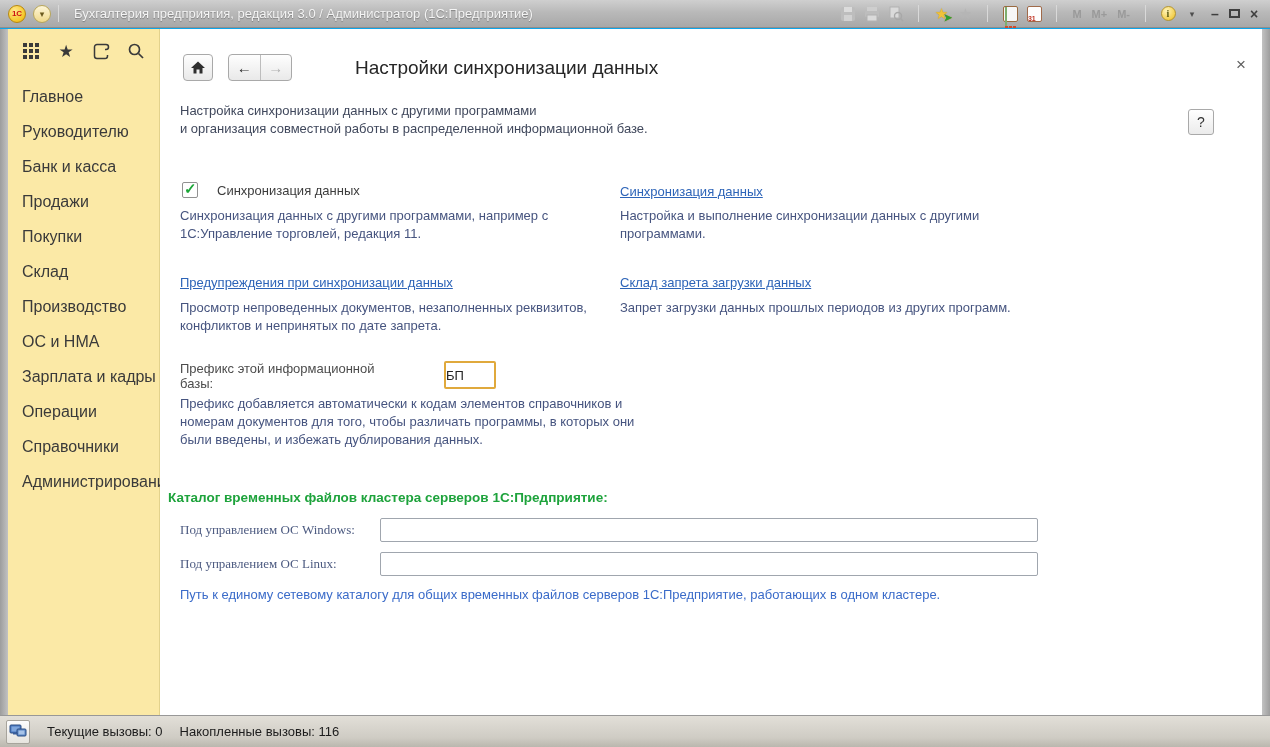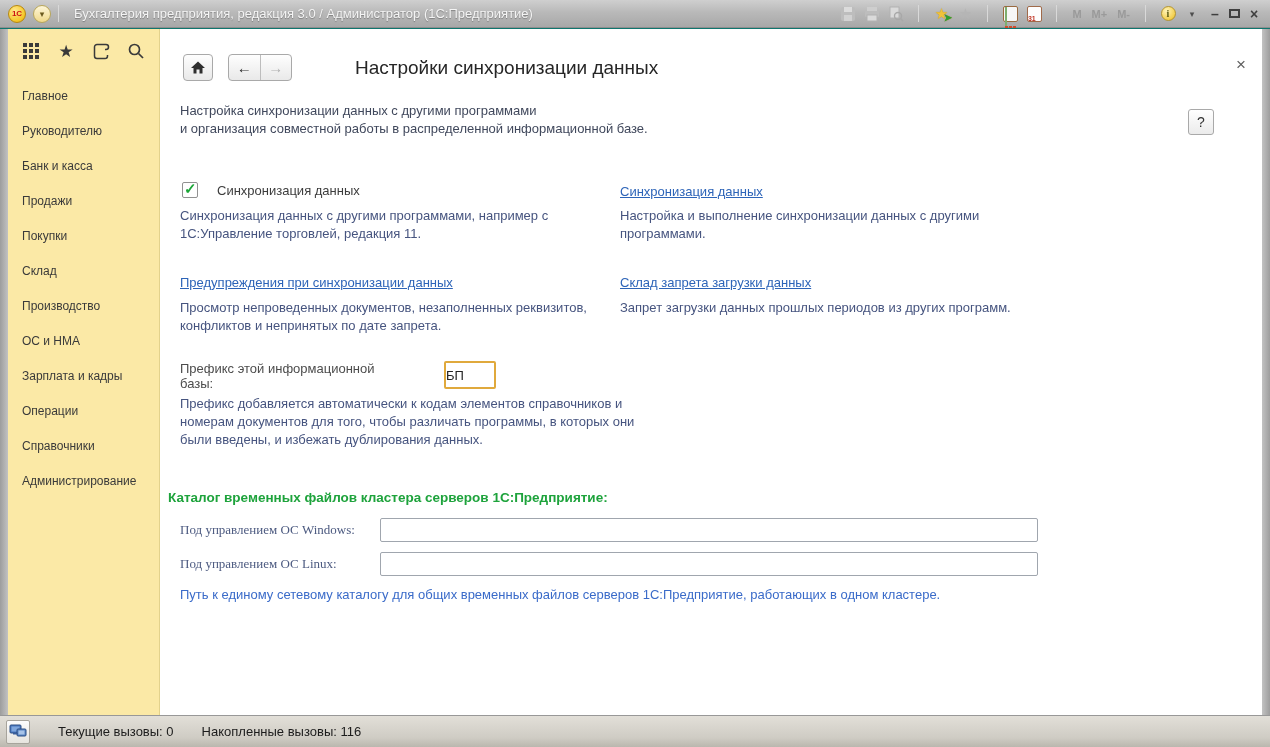--- a/index.html
+++ b/index.html
@@ -1,19 +1,19 @@
 <!DOCTYPE html>
 <html lang="ru"><head>
 <meta charset="utf-8">
 <style>
   * { margin:0; padding:0; box-sizing:border-box; }
   html,body { width:1270px; height:747px; }
   body { font-family:"Liberation Sans", sans-serif; background:#8f8f8f; }
 
-  .window { position:relative; width:1270px; height:747px; background:#0f766e; overflow:hidden; }
+  .window { position:relative; width:1270px; height:747px; background:#0ea5e9; overflow:hidden; }
 
   
   .titlebar {
     height:28px; display:flex; align-items:center; padding:0 8px;
     background:linear-gradient(#cfcfcf,#b9b9b9 45%,#a8a8a8);
     border-bottom:1px solid #8e8e8e;
   }
   .logo-1c {
     width:18px; height:18px; border-radius:50%;
     background:radial-gradient(circle at 35% 30%, #ffe98c, #f4c526 70%, #d19a12);
@@ -50,21 +50,21 @@
   .main { position:absolute; top:29px; left:0; right:0; bottom:32px; display:flex; }
   .frame-strip { width:8px; background:linear-gradient(90deg,#9d9d9d,#c2c2c2); }
   .frame-strip.right { background:linear-gradient(90deg,#c2c2c2,#9d9d9d); }
 
   
   .sidebar { width:152px; background:#fbe9a6; border-right:1px solid #e3d28c; display:flex; flex-direction:column; }
   .sb-icons { height:44px; display:flex; align-items:center; padding:0 12px; justify-content:space-between; }
   .sb-ic { width:22px; height:22px; display:flex; align-items:center; justify-content:center; cursor:pointer; color:#3d3d3d; }
   .sb-ic .star-glyph { font-size:17px; line-height:1; color:#3a3a3a; }
   .sb-list { padding-top:6px; }
-  .sb-item { height:35px; line-height:35px; padding-left:14px; font-size:12px; color:#3a3a3a; cursor:pointer; white-space:nowrap; }
+  .sb-item { height:35px; line-height:35px; padding-left:14px; font-size:16px; color:#3a3a3a; cursor:pointer; white-space:nowrap; }
 
   
   .content { flex:1; background:#ffffff; position:relative; font-size:13px; }
 
   .nav-btn {
     position:absolute; height:27px; border:1px solid #a9a9a9; border-radius:4px;
     background:linear-gradient(#fefefe,#e9e9e9); display:flex; align-items:center; justify-content:center; cursor:pointer;
   }
   .btn-home { left:23px; top:25px; width:30px; }
   .bf-group { position:absolute; left:68px; top:25px; width:64px; height:27px; border:1px solid #a9a9a9; border-radius:4px; background:linear-gradient(#fefefe,#e9e9e9); display:flex; }
@@ -106,21 +106,21 @@
   .txt-input {
     width:658px; height:24px; border:1px solid #a0a6ae; border-radius:2px;
     font-family:"Liberation Sans", sans-serif; font-size:13px; padding:0 5px; outline:none;
   }
   .note { position:absolute; left:20px; top:558px; color:#3a6bc9; }
 
   
   .statusbar {
     position:absolute; left:0; right:0; bottom:0; height:32px;
     background:linear-gradient(#e2dfd8,#cfccc4 70%,#bab7ae);
-    border-top:1px solid #989898; display:flex; align-items:center; padding:0 6px; gap:28px;
+    border-top:1px solid #989898; display:flex; align-items:center; padding:0 6px; gap:17px;
   }
   .status-ic-btn { width:24px; height:24px; background:linear-gradient(#fdfdfd,#e6e4de); border:1px solid #a7a49c; border-radius:2px; display:flex; align-items:center; justify-content:center; cursor:pointer; }
   .status-text { font-size:13px; color:#1c1c1c; }
 </style>
 </head>
 <body>
 
 <div class="window">
 
   <div class="titlebar">

